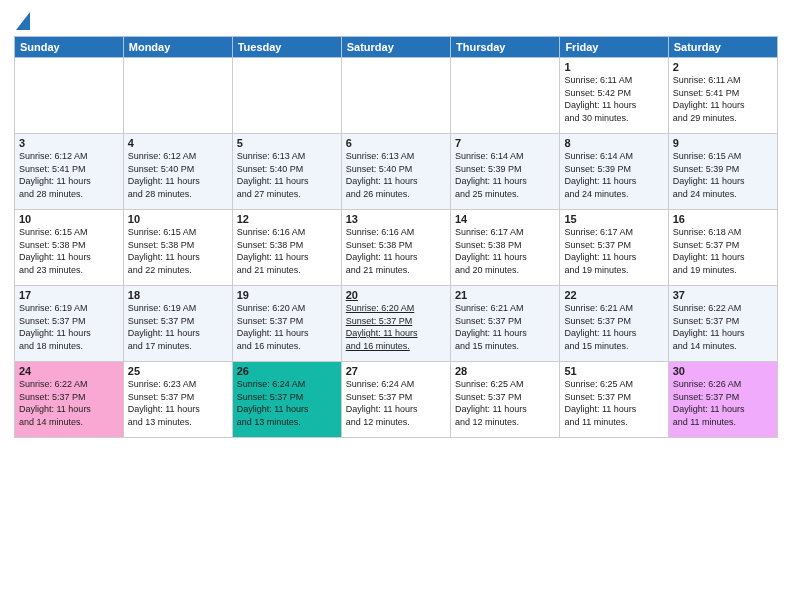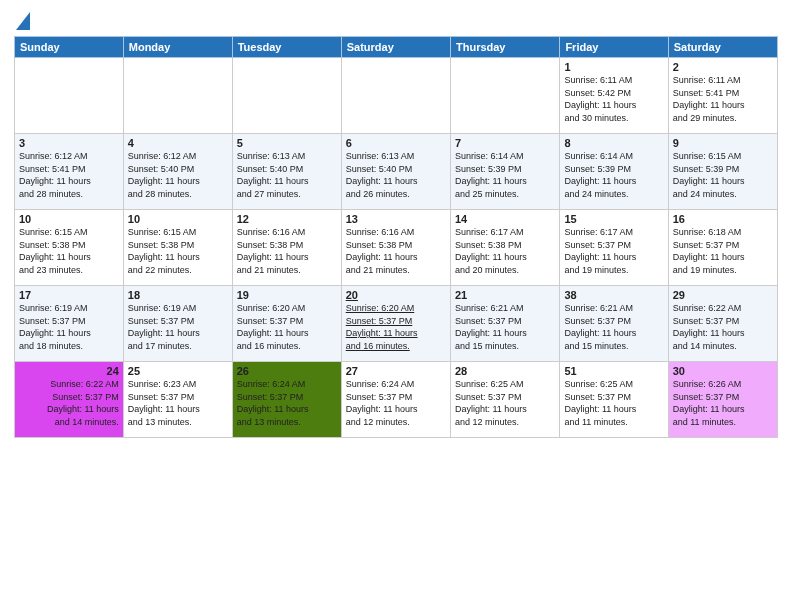--- a/index.html
+++ b/index.html
@@ -280,50 +280,50 @@
 and 16 minutes.</div>
           </td>
           <td style="background: rgb(240, 245, 251);">
             <span class="day-num">21</span>
             <div class="day-info" style="white-space: pre-line;">Sunrise: 6:21 AM
 Sunset: 5:37 PM
 Daylight: 11 hours
 and 15 minutes.</div>
           </td>
           <td style="background: rgb(240, 245, 251);">
-            <span class="day-num">38</span>
+            <span class="day-num">22</span>
             <div class="day-info" style="white-space: pre-line;">Sunrise: 6:21 AM
 Sunset: 5:37 PM
 Daylight: 11 hours
 and 15 minutes.</div>
           </td>
           <td style="background: rgb(240, 245, 251);">
-            <span class="day-num">29</span>
+            <span class="day-num">37</span>
             <div class="day-info" style="white-space: pre-line;">Sunrise: 6:22 AM
 Sunset: 5:37 PM
 Daylight: 11 hours
 and 14 minutes.</div>
           </td>
         </tr>
         <tr>
-          <td style="background: #d946ef; text-align: right;">
+          <td style="background: #f9a8d4;">
             <span class="day-num">24</span>
             <div class="day-info" style="white-space: pre-line;">Sunrise: 6:22 AM
 Sunset: 5:37 PM
 Daylight: 11 hours
 and 14 minutes.</div>
           </td>
           <td style="background: rgb(255, 255, 255);">
             <span class="day-num">25</span>
             <div class="day-info" style="white-space: pre-line;">Sunrise: 6:23 AM
 Sunset: 5:37 PM
 Daylight: 11 hours
 and 13 minutes.</div>
           </td>
-          <td style="background: #4d7c0f;">
+          <td style="background: #14b8a6;">
             <span class="day-num">26</span>
             <div class="day-info" style="white-space: pre-line;">Sunrise: 6:24 AM
 Sunset: 5:37 PM
 Daylight: 11 hours
 and 13 minutes.</div>
           </td>
           <td style="background: rgb(255, 255, 255);">
             <span class="day-num">27</span>
             <div class="day-info" style="white-space: pre-line;">Sunrise: 6:24 AM
 Sunset: 5:37 PM

